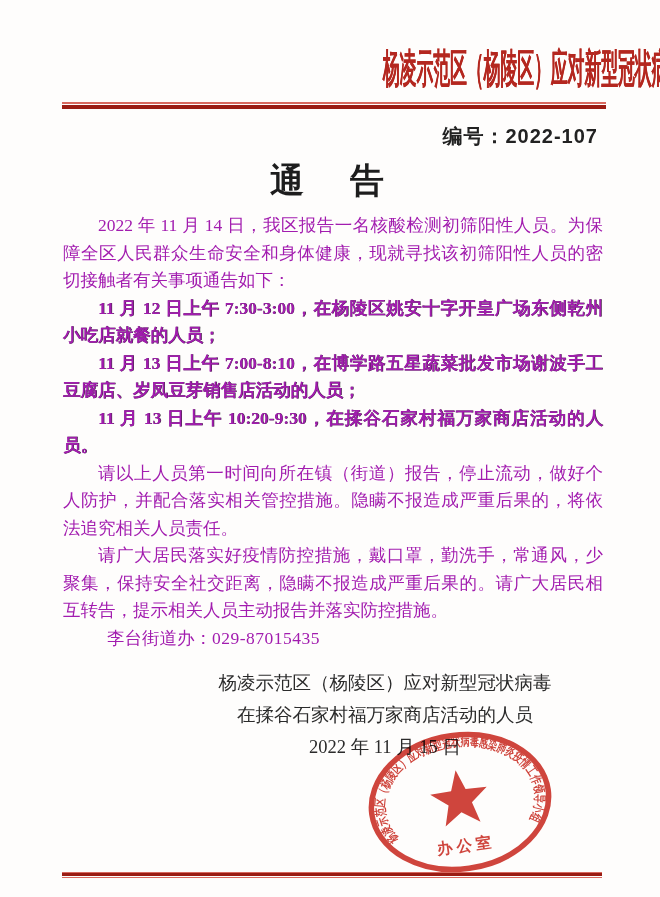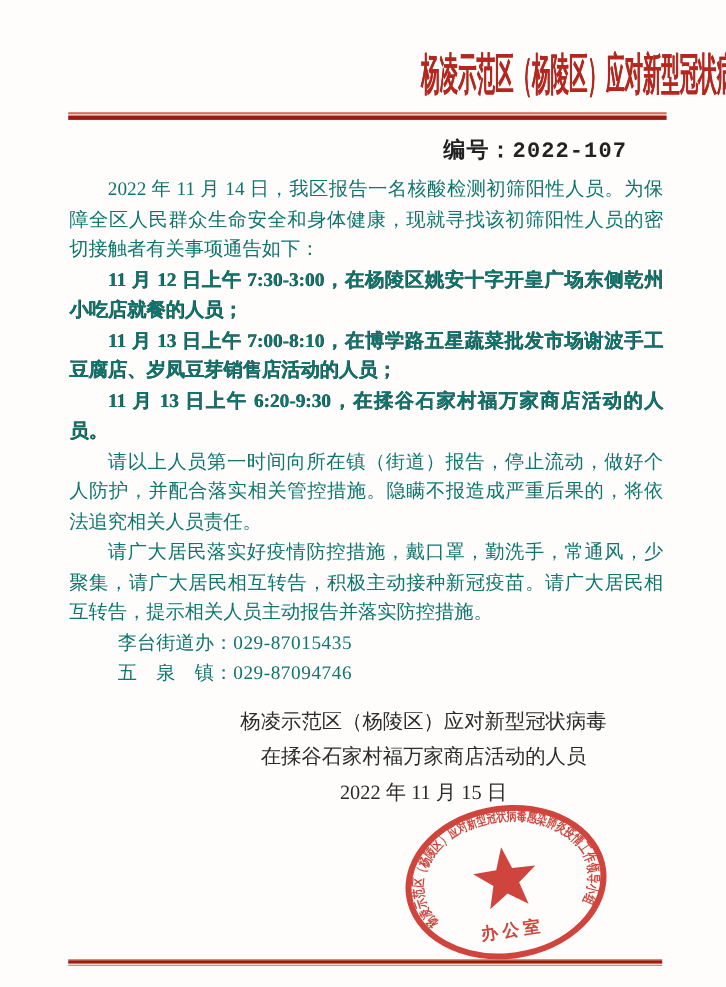--- a/index.html
+++ b/index.html
@@ -33,44 +33,44 @@
     letter-spacing: 0px;
     transform: scaleX(0.42);
     transform-origin: 50% 50%;
     text-shadow: 0.6px 0 0 #b4271f;
   }
   .rule { margin: 6px 54px 0 62px; }
   .rule-light { height: 2px; background: #d8695f; }
   .rule-dark  { height: 4px; background: #9a1c13; margin-top: 1px; }
 
   .doc-number {
-    margin: 14px 90px 0 0;
+    margin: 14px 62px 0 0;
     text-align: right;
-    font-family: Liberation Mono, monospace;
+    font-family: Liberation Sans, sans-serif;
     font-weight: bold;
     font-size: 20px;
     color: #222;
     letter-spacing: 1px;
   }
 
   .notice-title {
     margin-top: 8px;
     text-align: center;
     font-size: 34px;
     font-weight: bold;
     color: #1d1d1d;
     letter-spacing: 6px;
   }
 
   .body {
     margin: 8px 57px 0 63px;
     font-size: 17.5px;
     line-height: 27.5px;
     text-align: justify;
-    color: #0f766e;
+    color: #a21caf;
   }
   .para { text-indent: 2em; }
   .para.bold { font-weight: bold; text-shadow: 0.4px 0 0 #2b2b2b; }
 
   .hotlines { margin-left: 44px; }
   .hotline-row { line-height: 27.5px; }
   .hotline-name { display: inline-block; min-width: 6em; }
   .hotline-phone { letter-spacing: 0.5px; }
 
   .footer {
@@ -105,33 +105,33 @@
     <span class="header-org">杨凌示范区（杨陵区）应对新型冠状病毒感染肺炎疫情工作领导小组办公室</span>
   </div>
 
   <div class="rule">
     <div class="rule-light"></div>
     <div class="rule-dark"></div>
   </div>
 
   <div class="doc-number">编号：2022-107</div>
 
+  <div class="notice-title">通　告</div>
 
   <div class="body">
     <div id="paragraphs">
         <p class="para">2022 年 11 月 14 日，我区报告一名核酸检测初筛阳性人员。为保障全区人民群众生命安全和身体健康，现就寻找该初筛阳性人员的密切接触者有关事项通告如下：</p>
         <p class="para bold">11 月 12 日上午 7:30-3:00，在杨陵区姚安十字开皇广场东侧乾州小吃店就餐的人员；</p>
         <p class="para bold">11 月 13 日上午 7:00-8:10，在博学路五星蔬菜批发市场谢波手工豆腐店、岁凤豆芽销售店活动的人员；</p>
-        <p class="para bold">11 月 13 日上午 6:20-9:30，在揉谷石家村福万家商店活动的人员。</p>
+        <p class="para bold">11 月 13 日上午 10:20-9:30，在揉谷石家村福万家商店活动的人员。</p>
         <p class="para">请以上人员第一时间向所在镇（街道）报告，停止流动，做好个人防护，并配合落实相关管控措施。隐瞒不报造成严重后果的，将依法追究相关人员责任。</p>
-        <p class="para">请广大居民落实好疫情防控措施，戴口罩，勤洗手，常通风，少聚集，请广大居民相互转告，积极主动接种新冠疫苗。请广大居民相互转告，提示相关人员主动报告并落实防控措施。</p>
+        <p class="para">请广大居民落实好疫情防控措施，戴口罩，勤洗手，常通风，少聚集，保持安全社交距离，隐瞒不报造成严重后果的。请广大居民相互转告，提示相关人员主动报告并落实防控措施。</p>
       </div>
     <div class="hotlines" id="hotlines">
         <div class="hotline-row"><span class="hotline-name">李台街道办：</span><span class="hotline-phone">029-87015435</span></div>
-        <div class="hotline-row"><span class="hotline-name">五　泉　镇：</span><span class="hotline-phone">029-87094746</span></div>
       </div>
   </div>
 
   <div class="footer">
     <div>杨凌示范区（杨陵区）应对新型冠状病毒</div>
     <div>在揉谷石家村福万家商店活动的人员</div>
     <div>2022 年 11 月 15 日</div>
   </div>
 
   <svg class="seal" width="200" height="156" viewBox="0 0 200 156" aria-hidden="true">

